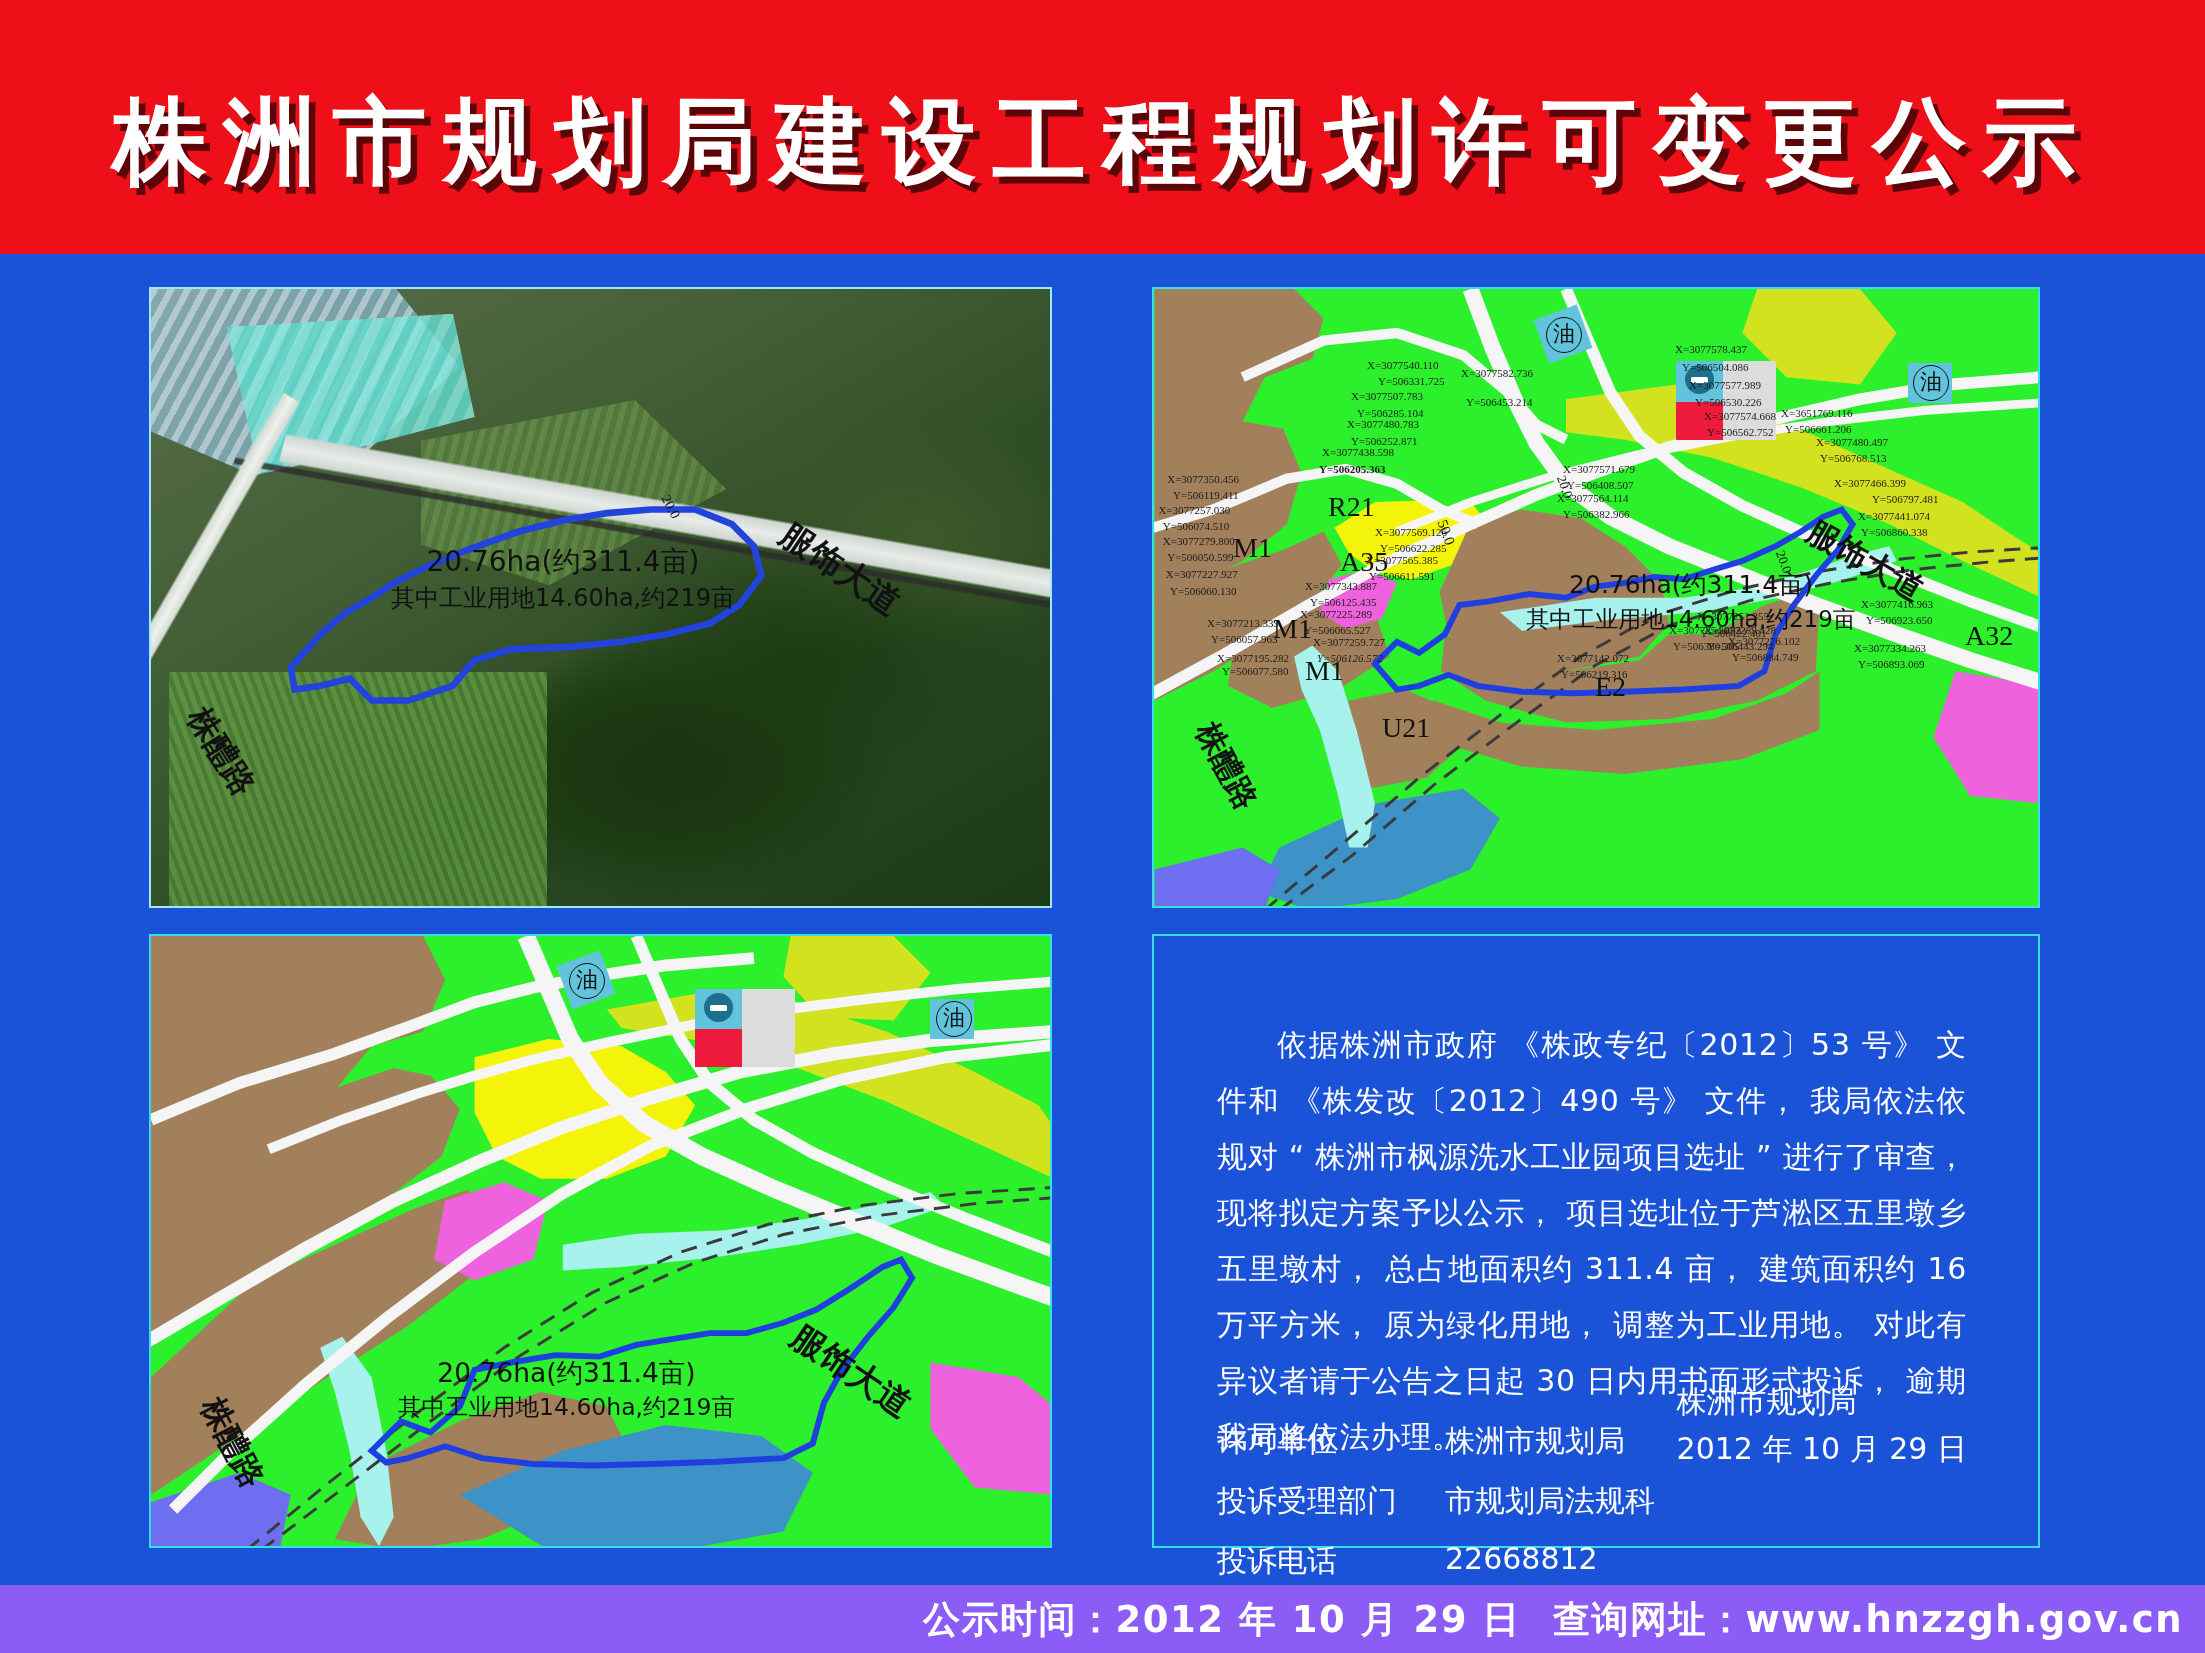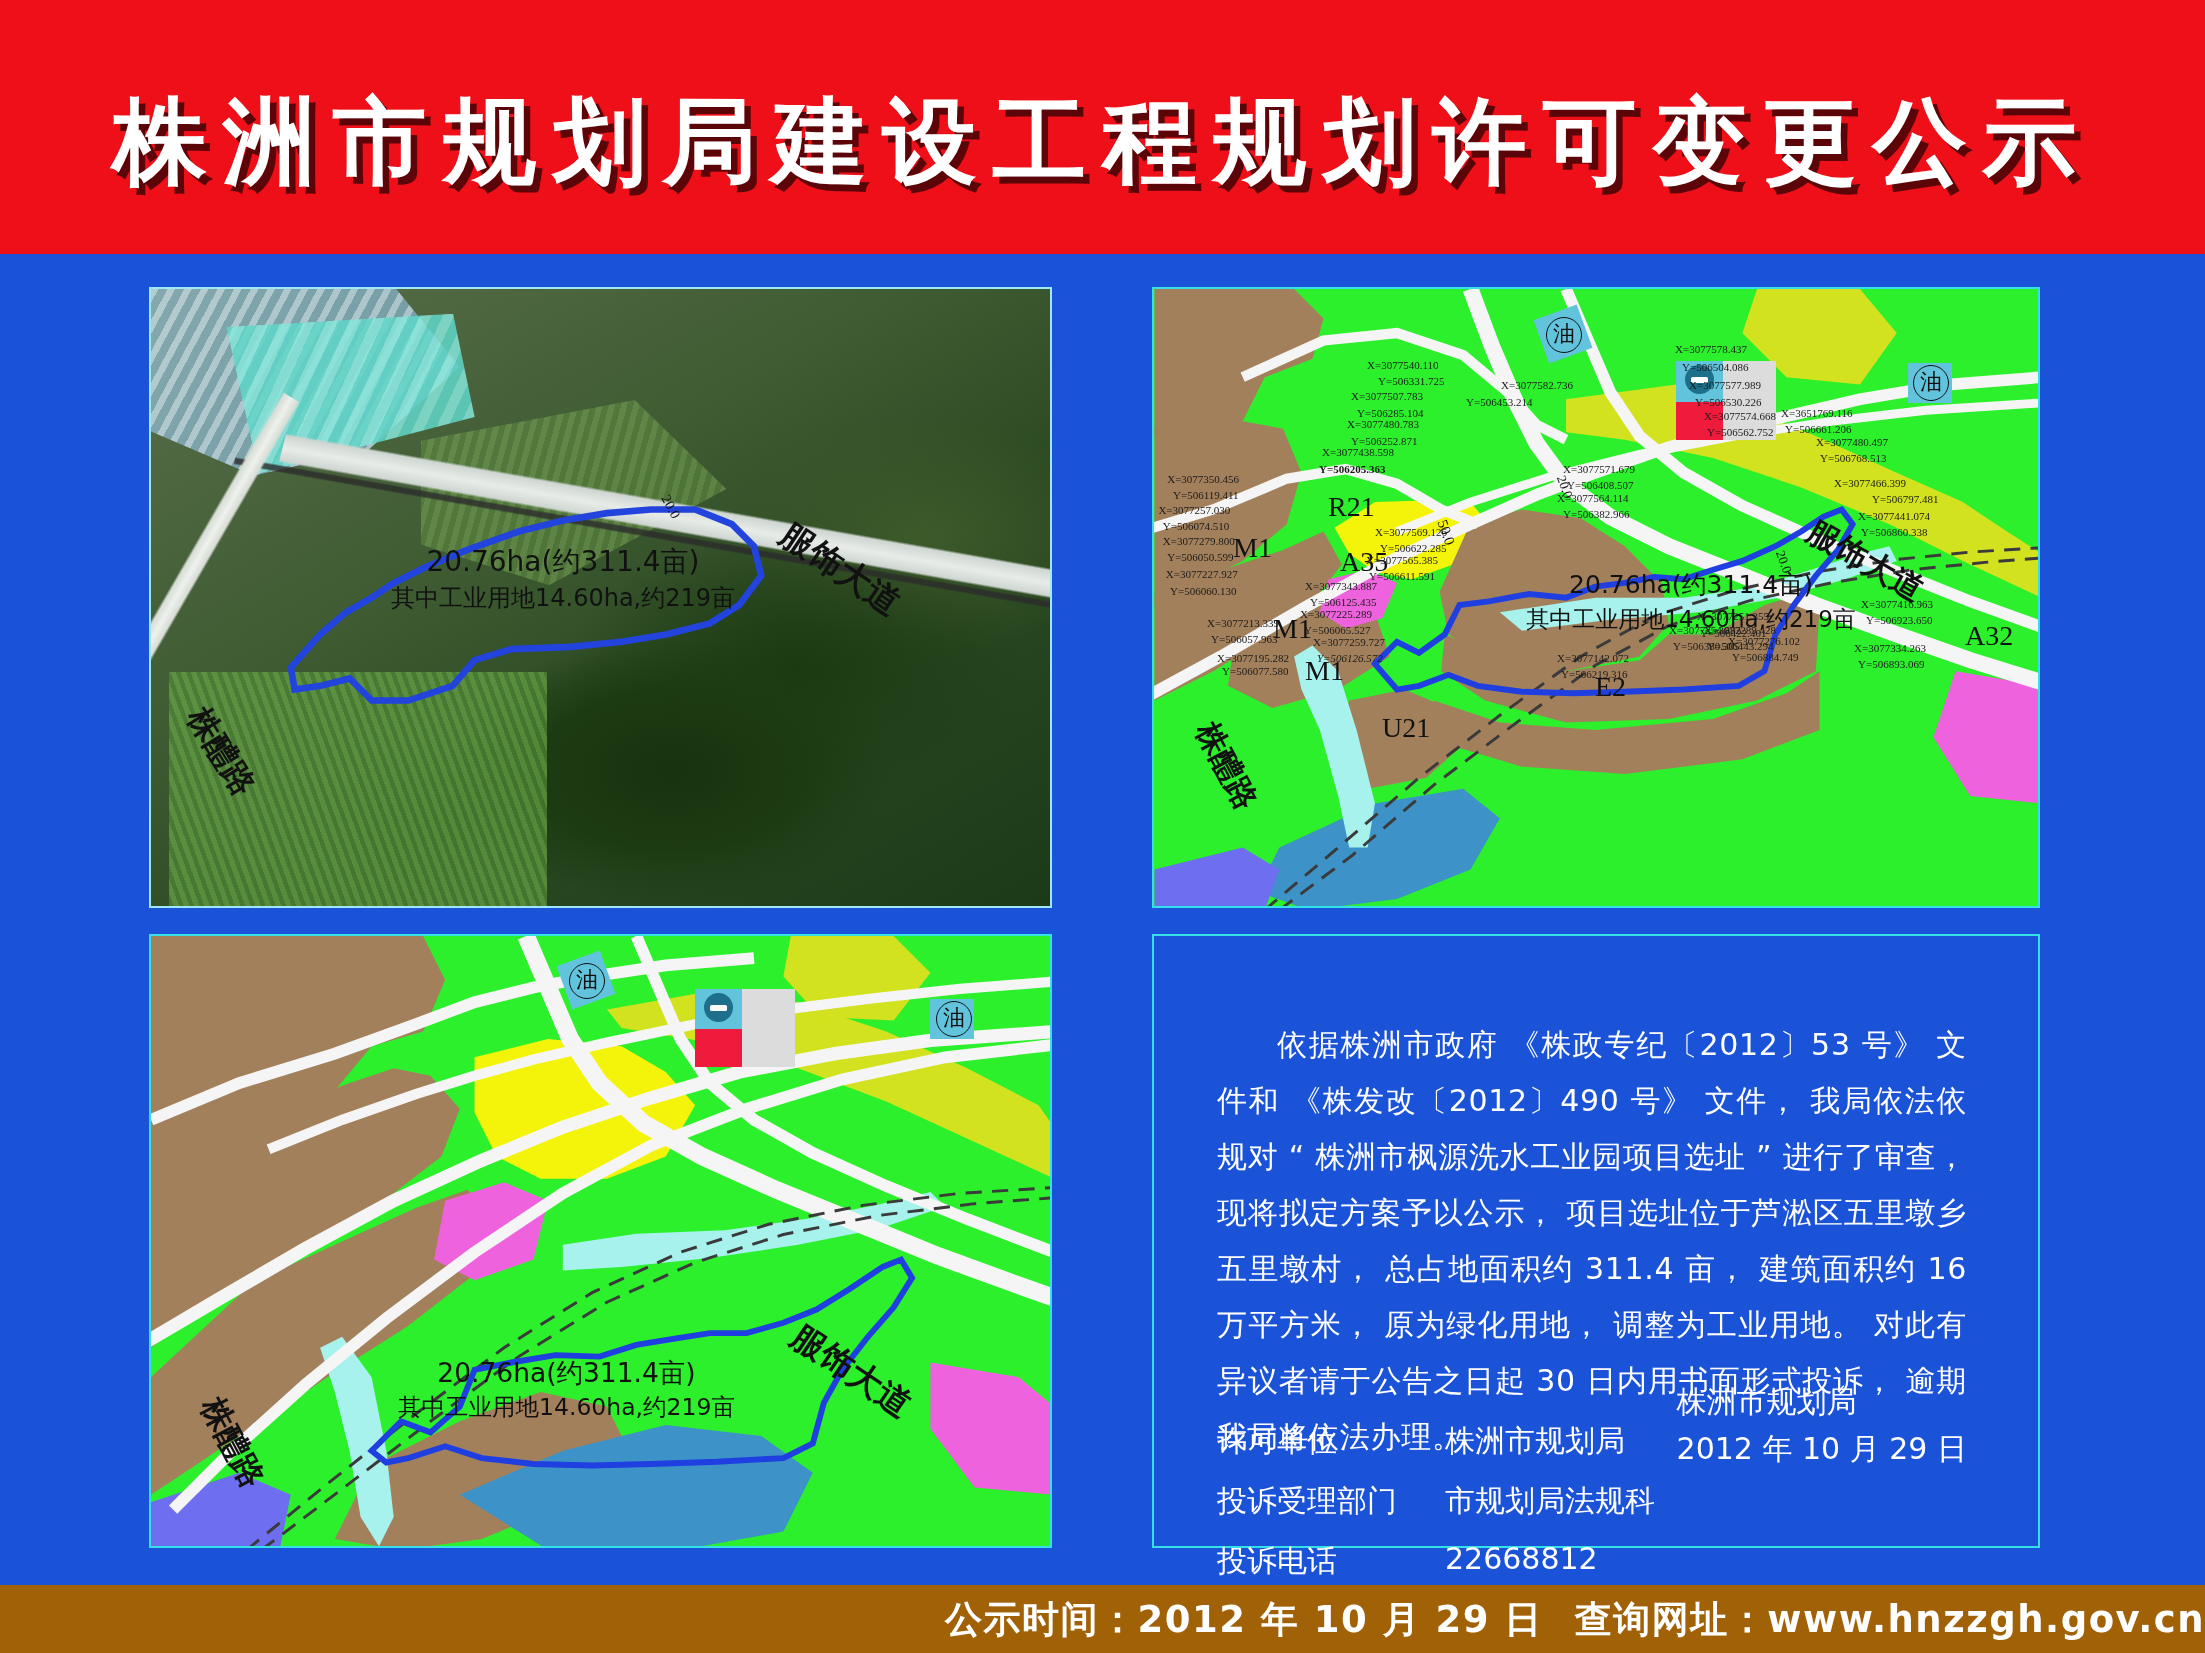--- a/index.html
+++ b/index.html
@@ -21,22 +21,22 @@
     font-weight:bold;
     font-size:94px;
     letter-spacing:16px;
     text-shadow:6.6px 6.6px 0 rgba(0,0,0,0.62);
     white-space:nowrap;
     margin-top:31px;
   }
   
   .footer-banner{
     position:absolute;left:0;bottom:0;width:2205px;height:69px;
-    background:#a16207;
-    display:flex;align-items:center;justify-content:flex-end;
+    background:#8b5cf6;
+    display:flex;align-items:center;
   }
   .footer-text{
     color:#ffffff;font-size:37px;font-weight:bold;
     font-family:"DejaVu Sans",sans-serif;
     white-space:nowrap;margin-left:923px;letter-spacing:1.5px;
   }
   .footer-text .gap{display:inline-block;width:32px;}
   
   .panel{position:absolute;box-sizing:border-box;}
   
@@ -235,21 +235,21 @@
   <div class="coord" style="left:403px;top:363px;">X=3077142.072</div>
   <div class="coord" style="left:407px;top:379px;">Y=506219.316</div>
   <div class="coord" style="left:409px;top:174px;">X=3077571.679</div>
   <div class="coord" style="left:413px;top:190px;">Y=506408.507</div>
   <div class="coord" style="left:403px;top:203px;">X=3077564.114</div>
   <div class="coord" style="left:409px;top:219px;">Y=506382.966</div>
   <div class="coord" style="left:221px;top:237px;">X=3077569.126</div>
   <div class="coord" style="left:226px;top:253px;">Y=506622.285</div>
   <div class="coord" style="left:212px;top:265px;">X=3077565.385</div>
   <div class="coord" style="left:215px;top:281px;">Y=506611.591</div>
-  <div class="coord" style="left:307px;top:90px;margin-left:40px;">X=3077582.736</div>
+  <div class="coord" style="left:307px;top:78px;">X=3077582.736</div>
   <div class="coord" style="left:312px;top:107px;">Y=506453.214</div>
   <div class="coord" style="left:213px;top:70px;">X=3077540.110</div>
   <div class="coord" style="left:224px;top:86px;">Y=506331.725</div>
   <div class="coord" style="left:197px;top:101px;">X=3077507.783</div>
   <div class="coord" style="left:203px;top:118px;">Y=506285.104</div>
   <div class="coord" style="left:193px;top:129px;">X=3077480.783</div>
   <div class="coord" style="left:197px;top:146px;">Y=506252.871</div>
   <div class="coord" style="left:168px;top:157px;">X=3077438.598</div>
   <div class="coord" style="left:165px;top:174px;font-weight:bold;">Y=506205.363</div>
   <div class="coord" style="left:13.2px;top:184px;">X=3077350.456</div>

